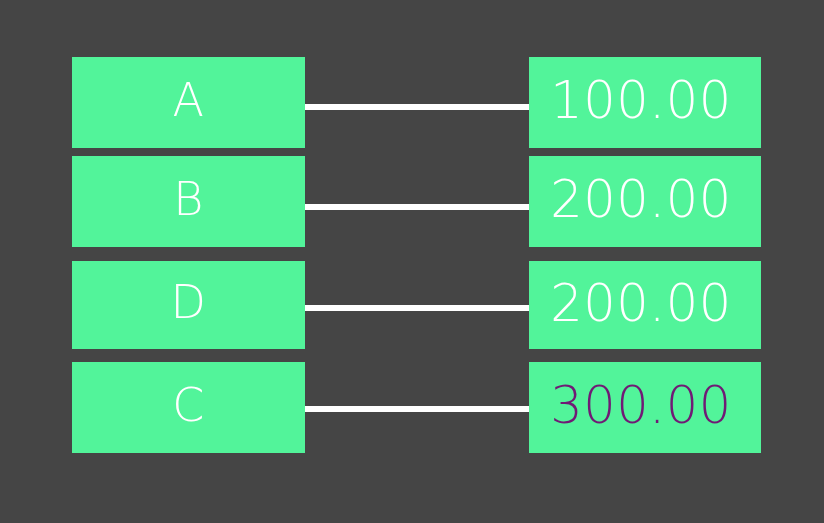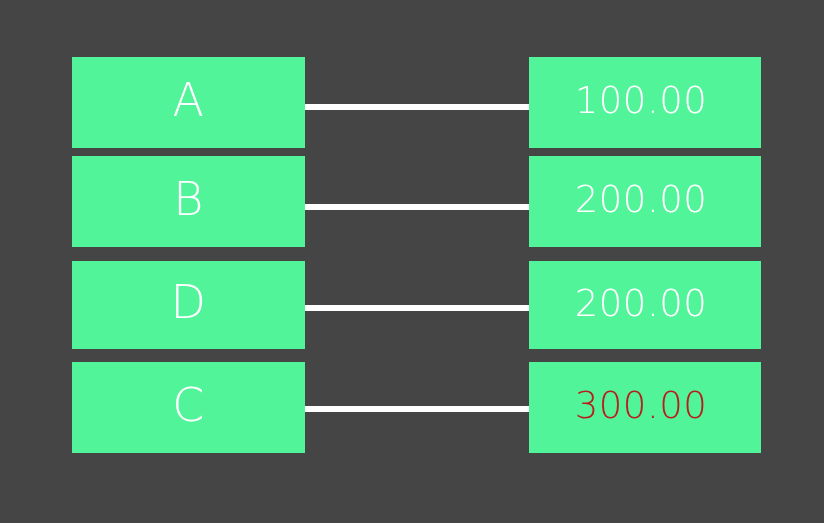--- a/index.html
+++ b/index.html
@@ -40,21 +40,21 @@
     line-height: 1;
     letter-spacing: 0.5px;
     white-space: nowrap;
     user-select: none;
   }
   .node.left .node-label {
     font-size: 46px;
     transform: translateY(-3px);
   }
   .node.right .node-label {
-    font-size: 37px;
+    font-size: 51px;
     transform: translateY(-2px) translateX(-4px);
   }
 </style>
 </head>
 <body>
 
 <div id="canvas" style="background: rgb(69, 69, 69);">
 
   <div class="link" style="left: 305px; top: 104px; width: 224px; height: 6px; background: rgb(255, 255, 255);"></div>
   <div class="link" style="left: 305px; top: 204px; width: 224px; height: 6px; background: rgb(255, 255, 255);"></div>
@@ -77,16 +77,16 @@
   <div class="node right" style="left: 529px; top: 57px; width: 232px; height: 91px; background: rgb(82, 244, 154);">
     <span class="node-label" style="color: rgb(255, 255, 255);">100.00</span>
   </div>
   <div class="node right" style="left: 529px; top: 156px; width: 232px; height: 91px; background: rgb(82, 244, 154);">
     <span class="node-label" style="color: rgb(255, 255, 255);">200.00</span>
   </div>
   <div class="node right" style="left: 529px; top: 261px; width: 232px; height: 88px; background: rgb(82, 244, 154);">
     <span class="node-label" style="color: rgb(255, 255, 255);">200.00</span>
   </div>
   <div class="node right" style="left: 529px; top: 362px; width: 232px; height: 91px; background: rgb(82, 244, 154);">
-    <span class="node-label" style="color: #b91c1c;">300.00</span>
+    <span class="node-label" style="color: #701a75;">300.00</span>
   </div>
 
 </div>
 
 </body></html>

